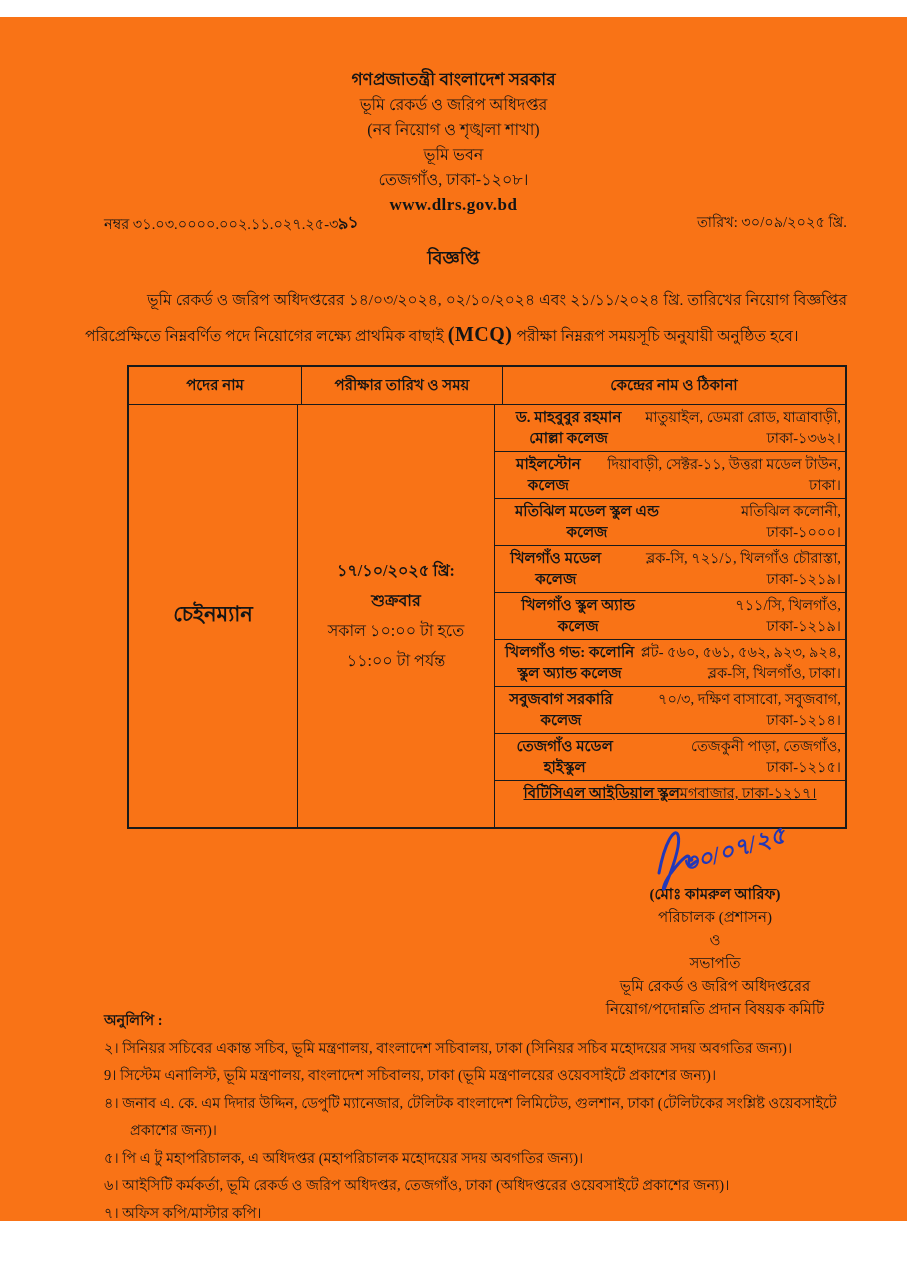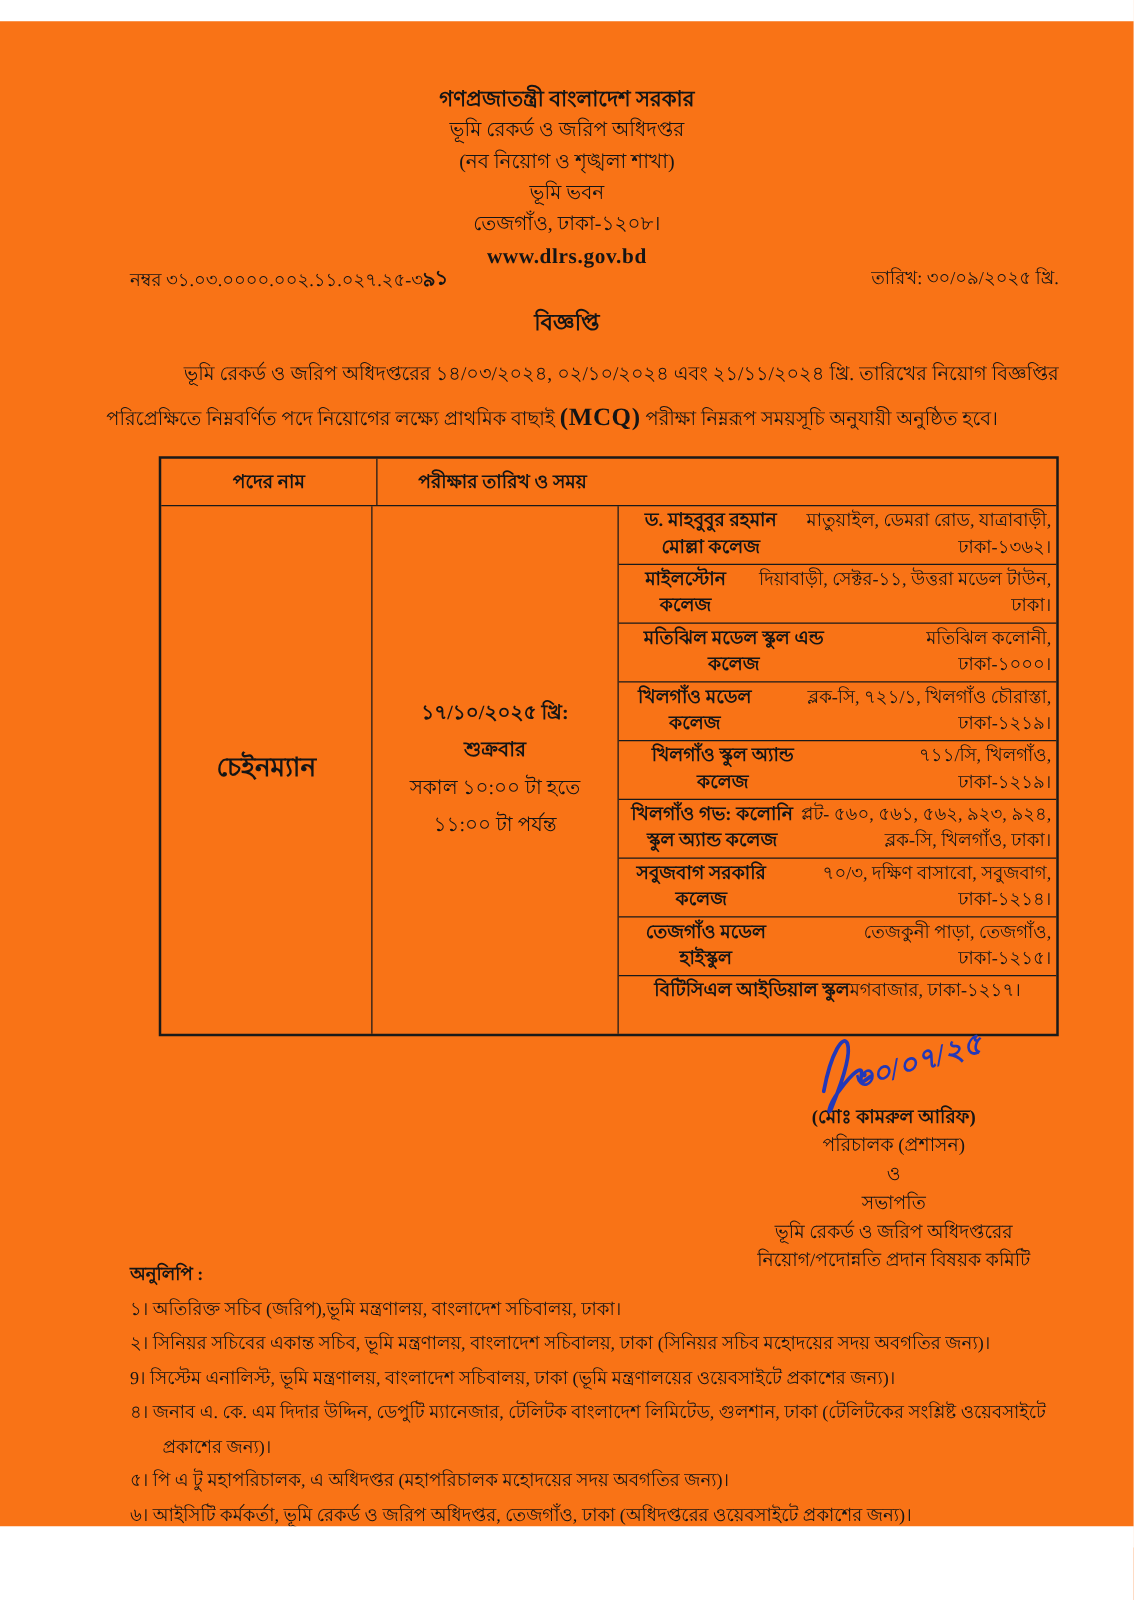--- a/index.html
+++ b/index.html
@@ -34,21 +34,21 @@
   .th{border-right:1.5px solid #1a1a1a;font-weight:bold;font-size:15px;text-align:center;padding:6px 2px;}
   .th:last-child{border-right:none;}
   .t-head{border-bottom:1.5px solid #1a1a1a;}
   .td{border-right:1.5px solid #1a1a1a;display:flex;flex-direction:column;justify-content:center;align-items:center;}
   .td:last-child{border-right:none;}
   .post-cell span{font-size:21px;font-weight:bold;}
   .schedule-cell{font-size:16px;line-height:30px;text-align:center;}
   .sch-bold{font-weight:bold;}
   .centers-cell{display:block;}
   .center-row{min-height:45.5px;display:flex;justify-content:center;text-align:center;border-bottom:1.5px solid #1a1a1a;padding:2px 4px;box-sizing:border-box;}
-  .center-row:last-child{border-bottom:none;}
+  .center-row:last-child{border-bottom:none;text-decoration:underline;}
   .center-name{font-size:15px;font-weight:600;line-height:21px;}
   .center-addr{font-size:14.5px;line-height:21px;text-align:right;}
   
   .sign-block{position:absolute;top:806px;left:555px;width:320px;text-align:center;font-size:15px;line-height:23px;}
   .scribble-wrap{height:60px;position:relative;}
   .scribble{position:absolute;left:82px;top:-2px;width:175px;height:70px;}
   .sign-name{font-weight:bold;}
   
   .dist-block{position:absolute;top:990px;left:104px;width:748px;font-size:14.5px;line-height:27.5px;}
   .dist-label{font-weight:600;}
@@ -76,20 +76,21 @@
   </div>
 
   <h1 class="notice-title">বিজ্ঞপ্তি</h1>
 
   <p class="body-para"><span>ভূমি রেকর্ড ও জরিপ অধিদপ্তরের ১৪/০৩/২০২৪, ০২/১০/২০২৪ এবং ২১/১১/২০২৪ খ্রি. তারিখের নিয়োগ বিজ্ঞপ্তির পরিপ্রেক্ষিতে নিম্নবর্ণিত পদে নিয়োগের লক্ষ্যে প্রাথমিক বাছাই </span><span class="mcq">(MCQ)</span><span> পরীক্ষা নিম্নরূপ সময়সূচি অনুযায়ী অনুষ্ঠিত হবে।</span></p>
 
   <div class="exam-table">
     <div class="t-row t-head">
       <div class="th c1">পদের নাম</div>
       <div class="th c2">পরীক্ষার তারিখ ও সময়</div>
+      <div class="th c3">কেন্দ্রের নাম ও ঠিকানা</div>
     </div>
     <div class="t-row t-body">
       <div class="td c1 post-cell">
         <span>চেইনম্যান</span>
       </div>
       <div class="td c2 schedule-cell">
         <div class="sch-bold">১৭/১০/২০২৫ খ্রি:</div>
         <div class="sch-bold">শুক্রবার</div>
         <div>সকাল ১০:০০ টা হতে</div>
         <div>১১:০০ টা পর্যন্ত</div>
@@ -156,21 +157,20 @@
     <div>ও</div>
     <div>সভাপতি</div>
     <div>ভূমি রেকর্ড ও জরিপ অধিদপ্তরের</div>
     <div>নিয়োগ/পদোন্নতি প্রদান বিষয়ক কমিটি</div>
   </div>
 
   <div class="dist-block">
     <div class="dist-label">অনুলিপি :</div>
     <div>
 
-        <div class="dist-item">১। অতিরিক্ত সচিব (জরিপ),ভূমি মন্ত্রণালয়, বাংলাদেশ সচিবালয়, ঢাকা।</div>
 
         <div class="dist-item">২। সিনিয়র সচিবের একান্ত সচিব, ভূমি মন্ত্রণালয়, বাংলাদেশ সচিবালয়, ঢাকা (সিনিয়র সচিব মহোদয়ের সদয় অবগতির জন্য)।</div>
 
         <div class="dist-item">9। সিস্টেম এনালিস্ট, ভূমি মন্ত্রণালয়, বাংলাদেশ সচিবালয়, ঢাকা (ভূমি মন্ত্রণালয়ের ওয়েবসাইটে প্রকাশের জন্য)।</div>
 
         <div class="dist-item">৪। জনাব এ. কে. এম দিদার উদ্দিন, ডেপুটি ম্যানেজার, টেলিটক বাংলাদেশ লিমিটেড, গুলশান, ঢাকা (টেলিটকের সংশ্লিষ্ট ওয়েবসাইটে প্রকাশের জন্য)।</div>
 
         <div class="dist-item">৫। পি এ টু মহাপরিচালক, এ অধিদপ্তর (মহাপরিচালক মহোদয়ের সদয় অবগতির জন্য)।</div>
 
         <div class="dist-item">৬। আইসিটি কর্মকর্তা, ভূমি রেকর্ড ও জরিপ অধিদপ্তর, তেজগাঁও, ঢাকা (অধিদপ্তরের ওয়েবসাইটে প্রকাশের জন্য)।</div>

